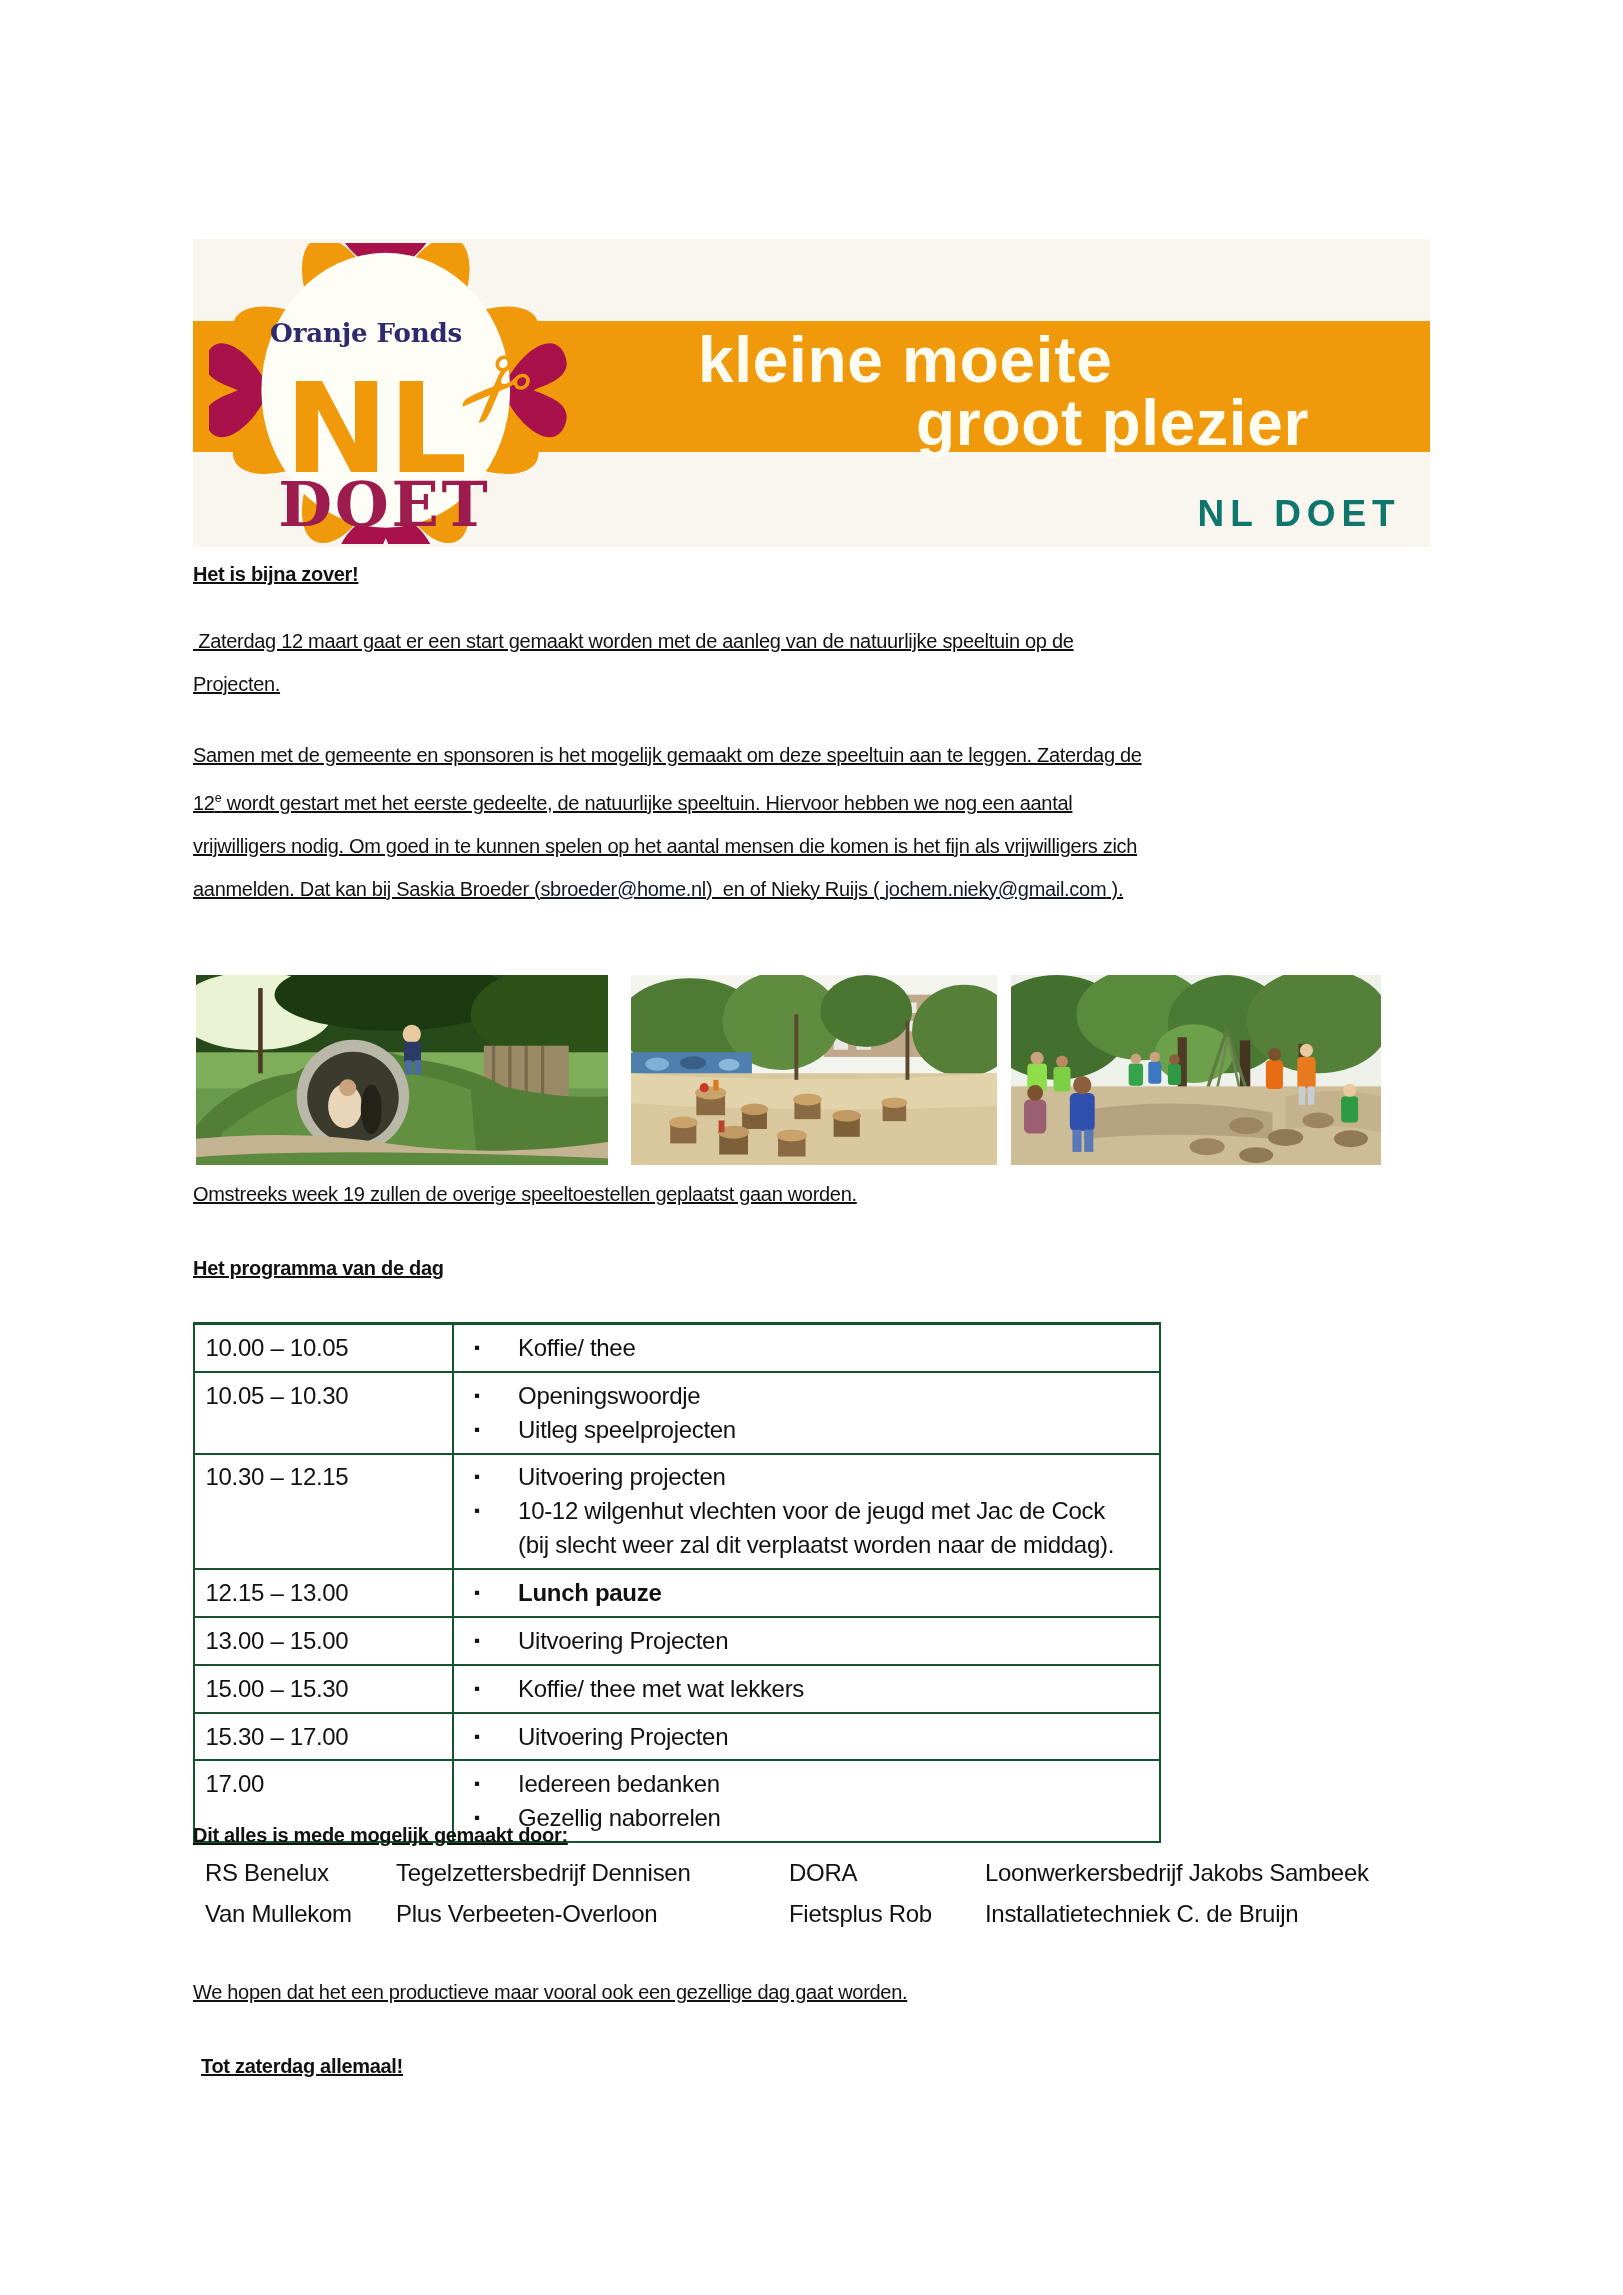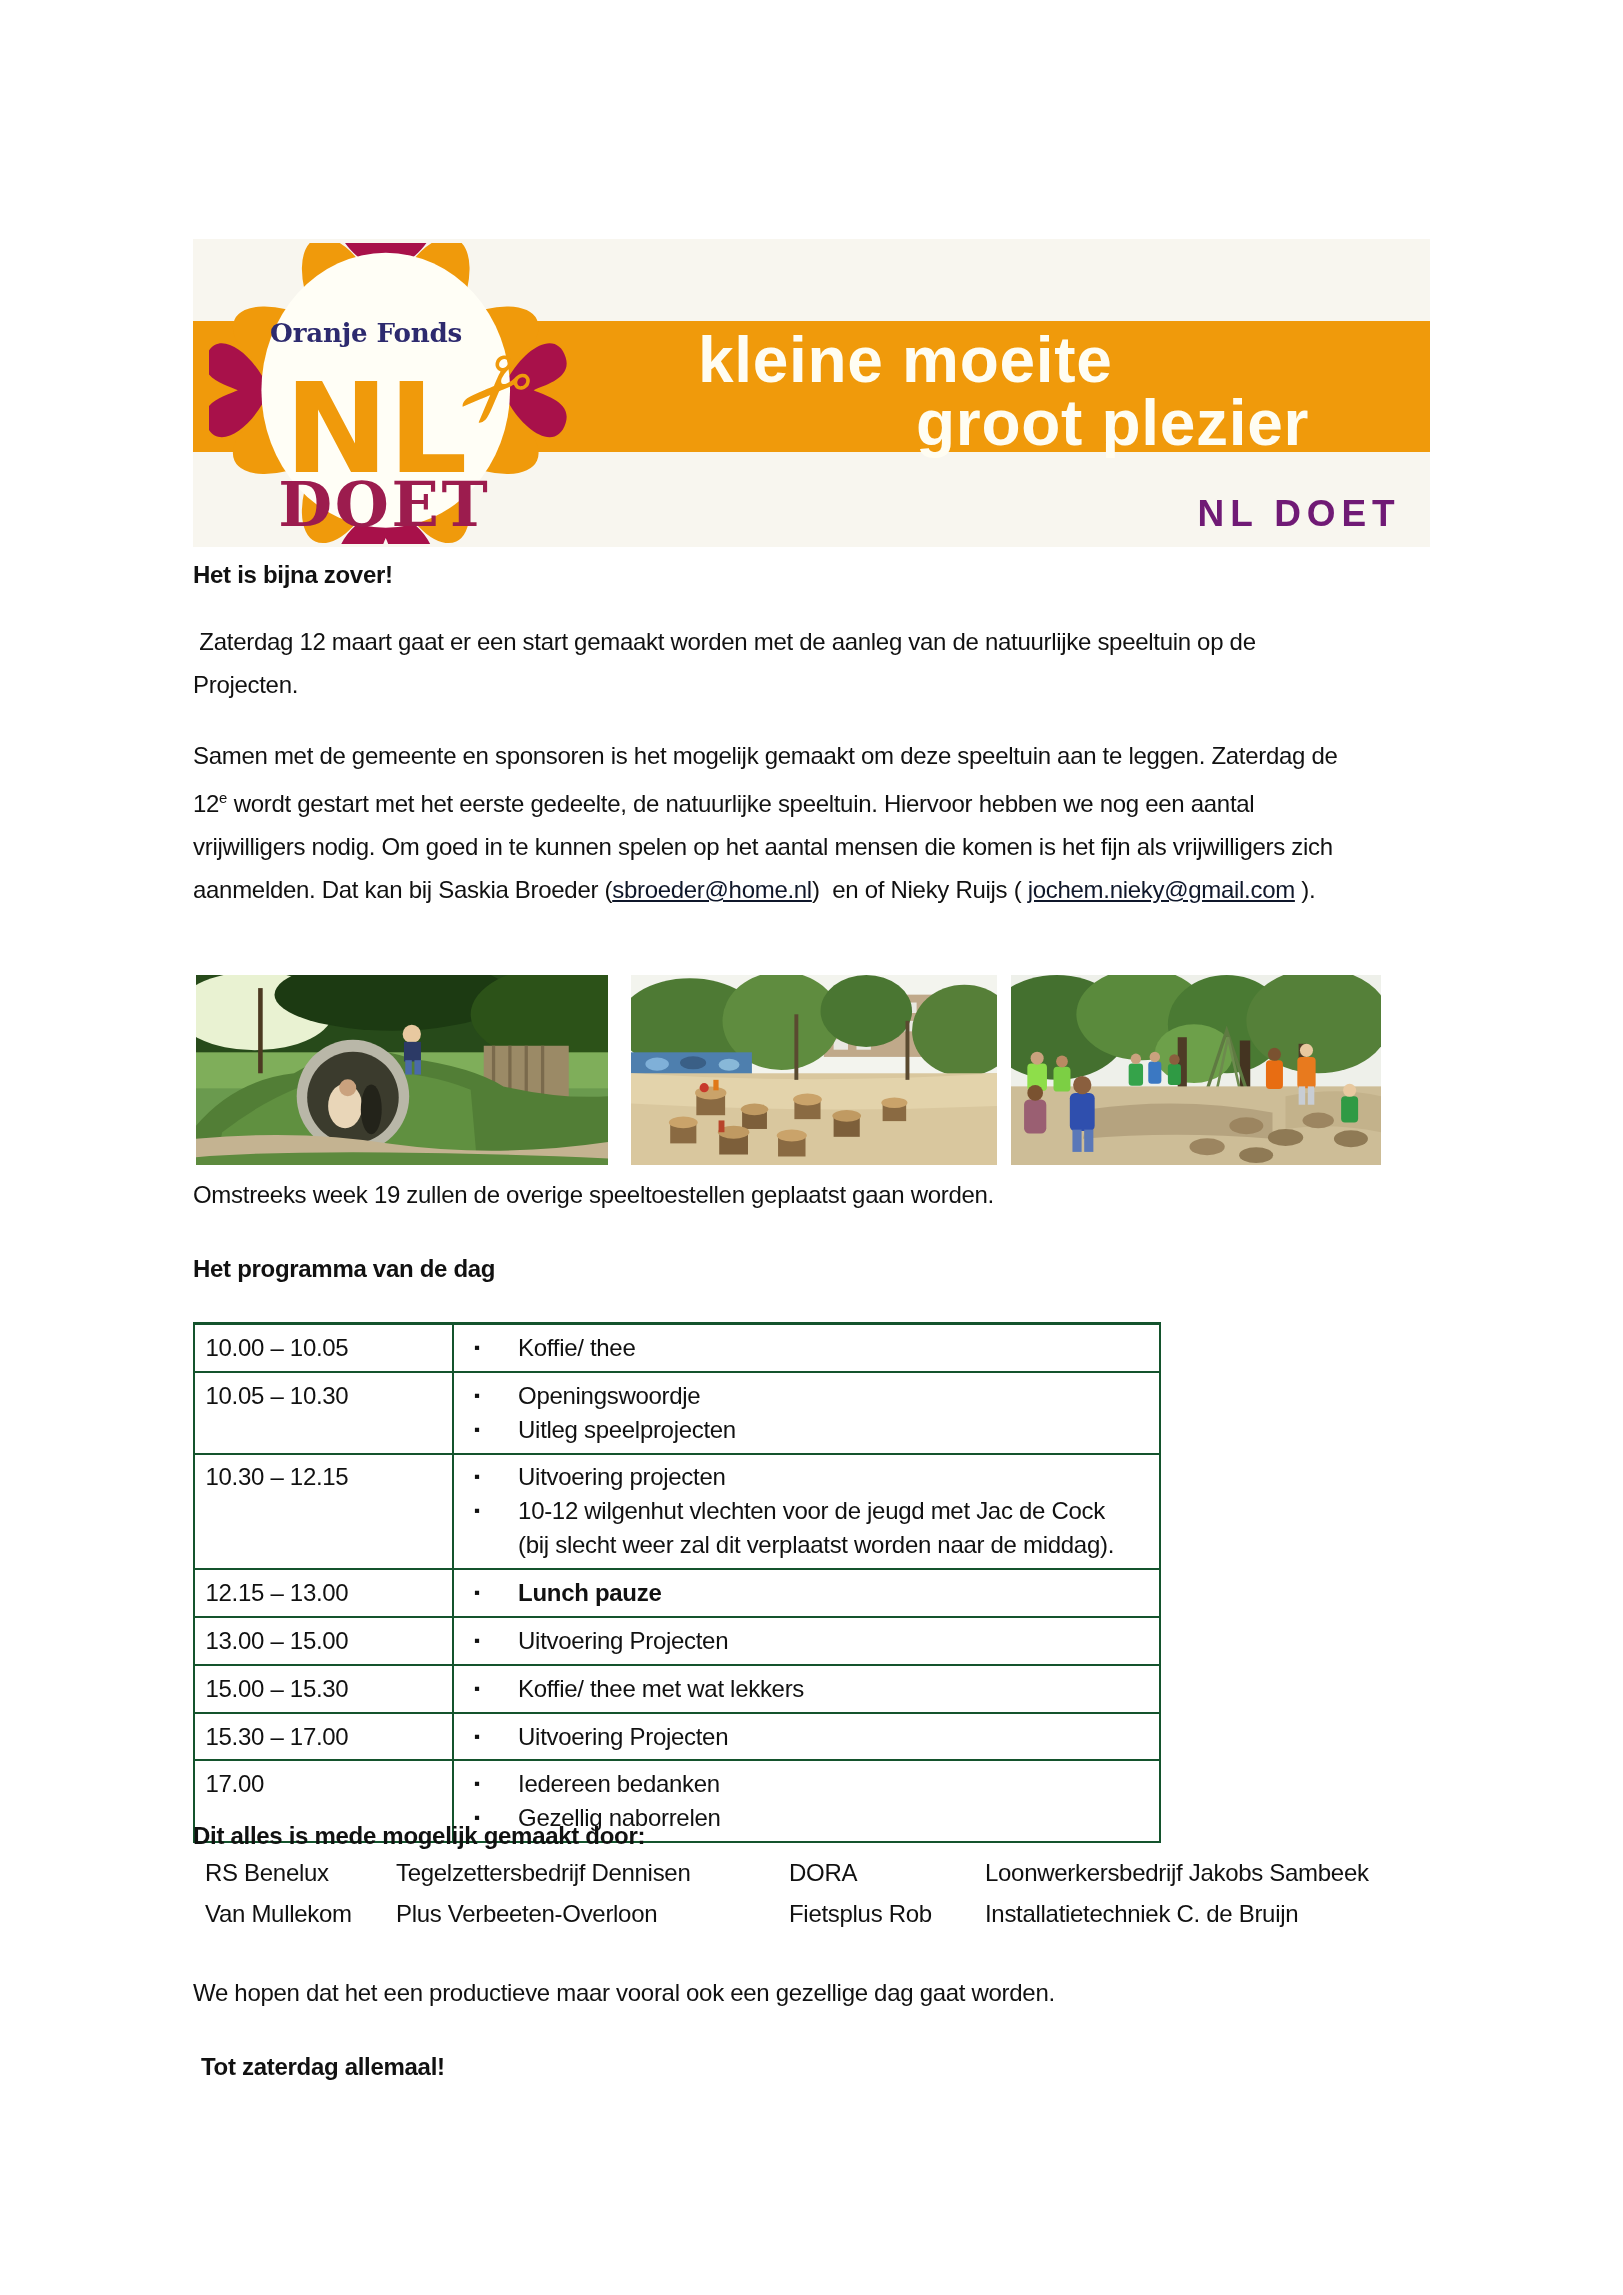--- a/index.html
+++ b/index.html
@@ -2,31 +2,31 @@
 <html style="font-size:10.5px"><head>
 <meta charset="utf-8">
 <style>
   html,body{margin:0;padding:0;}
   body{
     width:1623px;height:2295px;position:relative;background:#ffffff;
     font-family:"Liberation Sans", sans-serif;color:#111;
     letter-spacing:-0.3px;
   }
   .abs{position:absolute;}
-  .line{white-space:pre;line-height:43px;font-size:24px;}
+  .line{white-space:pre;line-height:43px;font-size:20px;text-decoration:underline;}
   .bold{font-weight:700;}
   a.doclink{color:#0f172a;text-decoration:underline;}
 
   
   .banner{left:193px;top:239px;width:1237px;height:308px;background:#F8F6EF;}
   .band{position:absolute;left:0;right:0;top:82px;height:131px;background:#F09A0B;}
   .tagline{position:absolute;font-size:64px;font-weight:700;color:#FFFDF2;line-height:1;letter-spacing:0.7px;}
   .tl1{left:505px;top:89px;}
   .tl2{left:723px;top:152px;}
-  .nl-doet-word{position:absolute;right:29.4px;top:254px;font-size:37px;font-weight:800;color:#701a75;letter-spacing:5.9px;}
+  .nl-doet-word{position:absolute;right:29.4px;top:254px;font-size:37px;font-weight:800;color:#0f766e;letter-spacing:5.9px;}
   .logo{position:absolute;left:16.4px;top:3.9px;}
 
   
   .photos{left:193px;top:975px;width:1237px;height:191px;}
   .photo{position:absolute;top:0;height:190px;}
   .ph1{left:2.6px;width:412px;}
   .ph2{left:438px;width:366px;}
   .ph3{left:818px;width:370px;}
 
   

